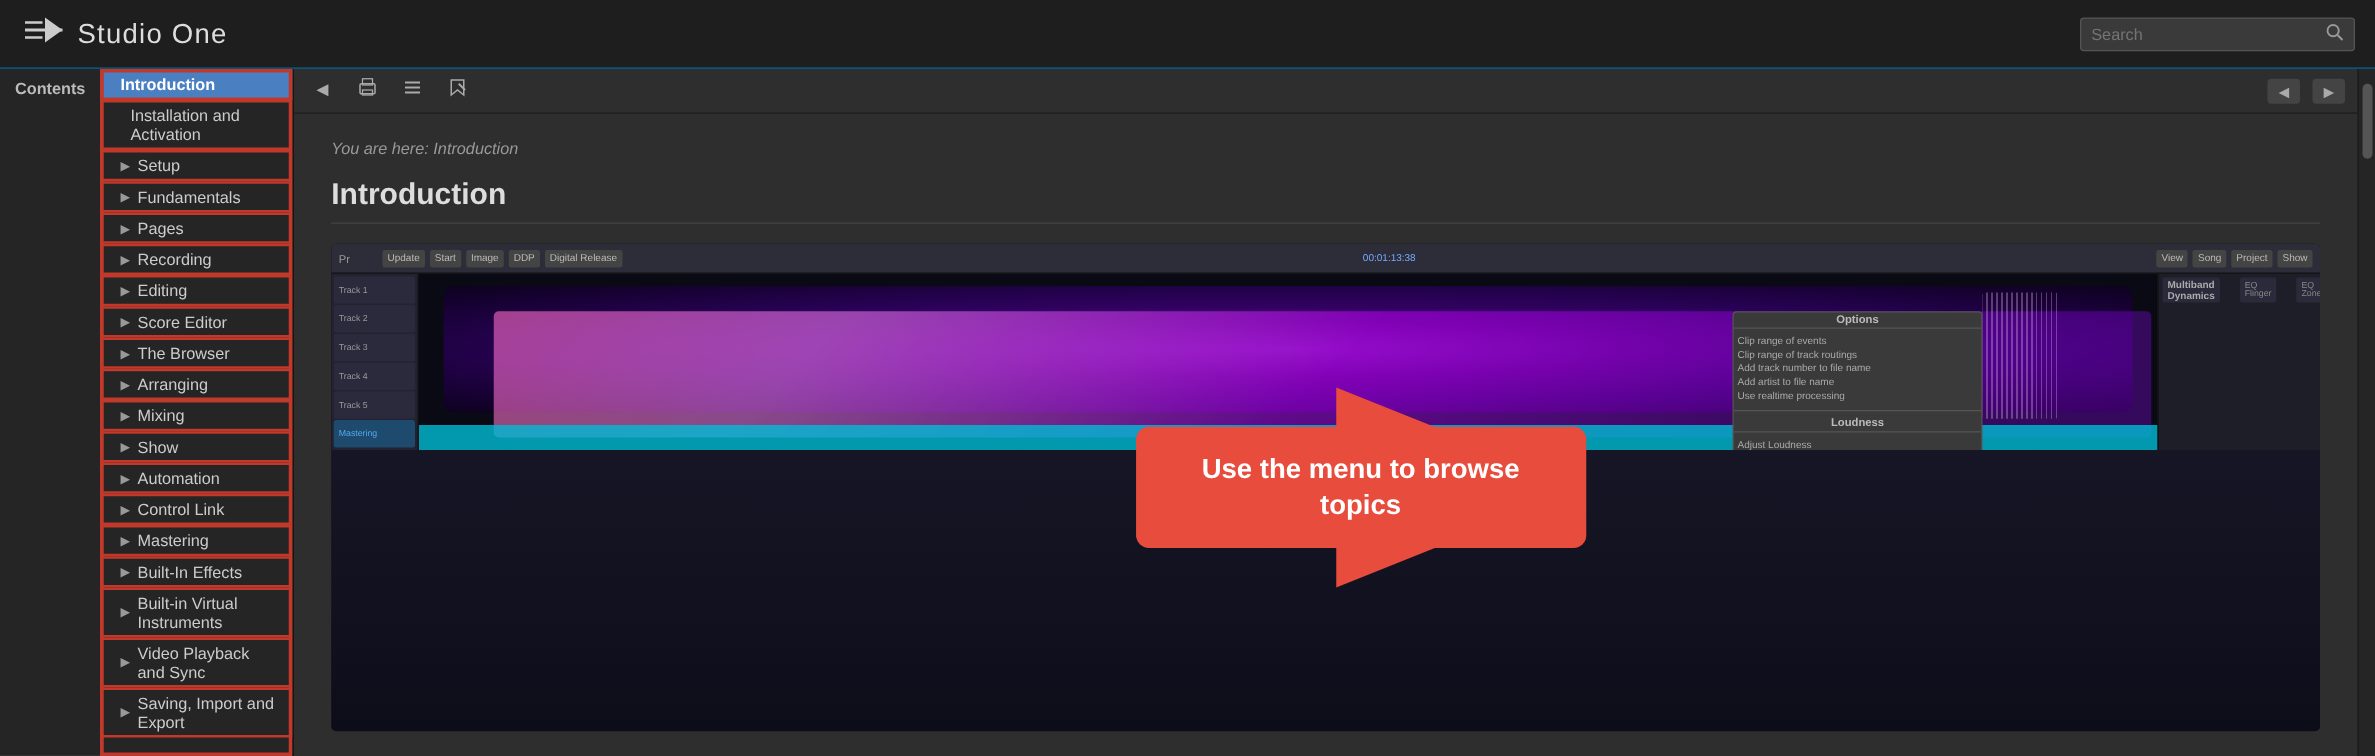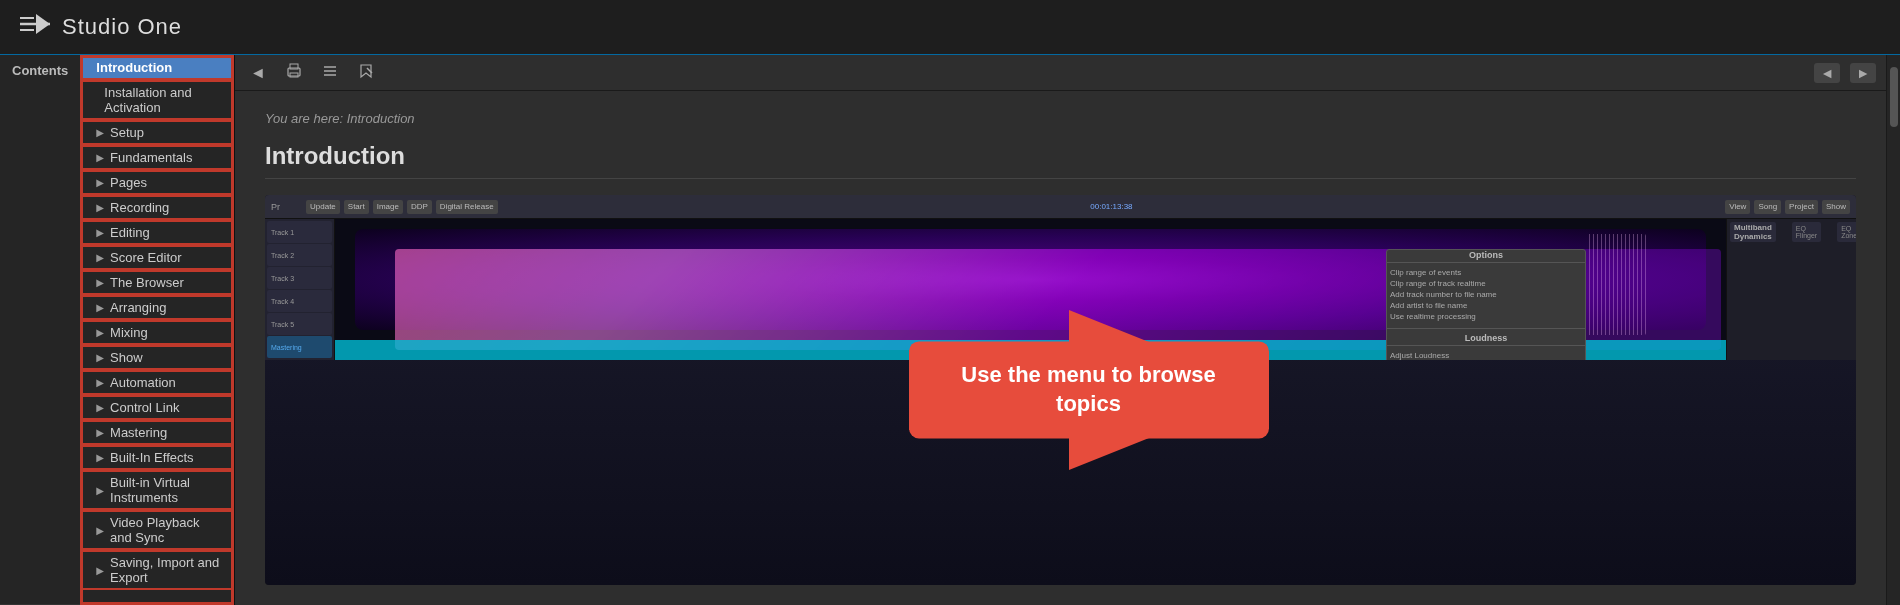--- a/index.html
+++ b/index.html
@@ -401,20 +401,29 @@
     <span class="logo-icon">
       
       <svg width="38" height="38" viewBox="0 0 38 38">
         <line x1="4" y1="19" x2="34" y2="19" stroke="#ccc" stroke-width="2.5"></line>
         <line x1="4" y1="13" x2="18" y2="13" stroke="#ccc" stroke-width="2"></line>
         <line x1="4" y1="25" x2="18" y2="25" stroke="#ccc" stroke-width="2"></line>
         <polygon points="20,9 34,19 20,29" fill="#ccc"></polygon>
       </svg>
     </span>
     <span class="logo-text">Studio One</span>
+  </div>
+  <div class="search-area">
+    <input type="text" placeholder="Search" style="">
+    <span class="search-icon-svg">
+      <svg width="14" height="14" viewBox="0 0 14 14">
+        <circle cx="5.5" cy="5.5" r="4.5" stroke="#999" stroke-width="1.5" fill="none"></circle>
+        <line x1="9" y1="9" x2="13" y2="13" stroke="#999" stroke-width="1.5"></line>
+      </svg>
+    </span>
   </div>
 </div>
 
 <div class="main-area">
 
   <div class="sidebar">
     <div class="sidebar-header">Contents</div>
     <div class="sidebar-items-container">
 
     <div class="sidebar-item active">
@@ -576,21 +585,21 @@
 
                 <div style="position:absolute;top:15px;right:80px;width:60px;bottom:25px;
                   background: repeating-linear-gradient(90deg, transparent 0px, transparent 3px, rgba(255,200,255,0.3) 3px, rgba(255,200,255,0.3) 4px);
                   border-radius:2px;"></div>
                 <div class="cyan-bar"></div>
               </div>
 
               <div class="daw-popup">
                 <div class="daw-popup-title">Options</div>
                 <div class="daw-popup-item">Clip range of events</div>
-                <div class="daw-popup-item">Clip range of track realtime</div>
+                <div class="daw-popup-item">Clip range of track routings</div>
                 <div class="daw-popup-item">Add track number to file name</div>
                 <div class="daw-popup-item">Add artist to file name</div>
                 <div class="daw-popup-item">Use realtime processing</div>
                 <div style="margin-top:6px;border-top:1px solid #555;padding-top:4px;">
                   <div class="daw-popup-title">Loudness</div>
                   <div class="daw-popup-item">Adjust Loudness</div>
                   <div class="daw-popup-item">Max loudness</div>
                   <div class="daw-popup-item">Max true peak</div>
                 </div>
               </div>

